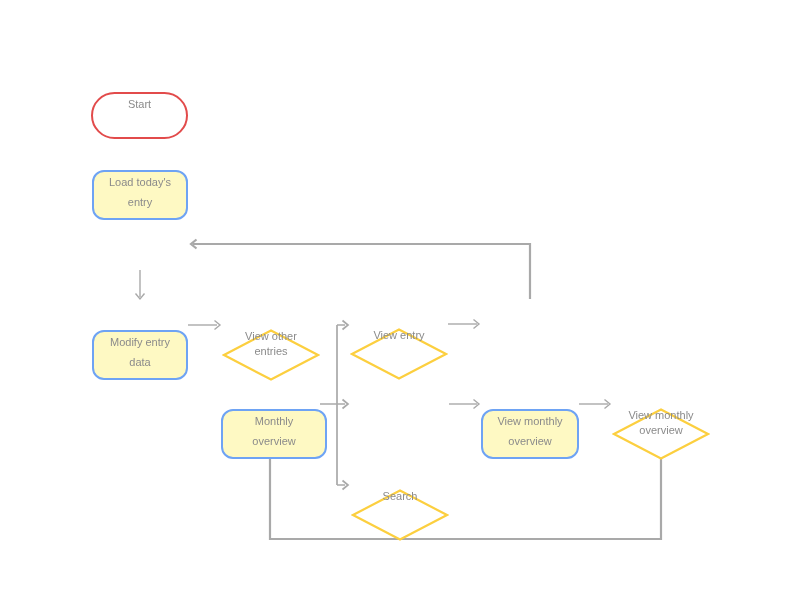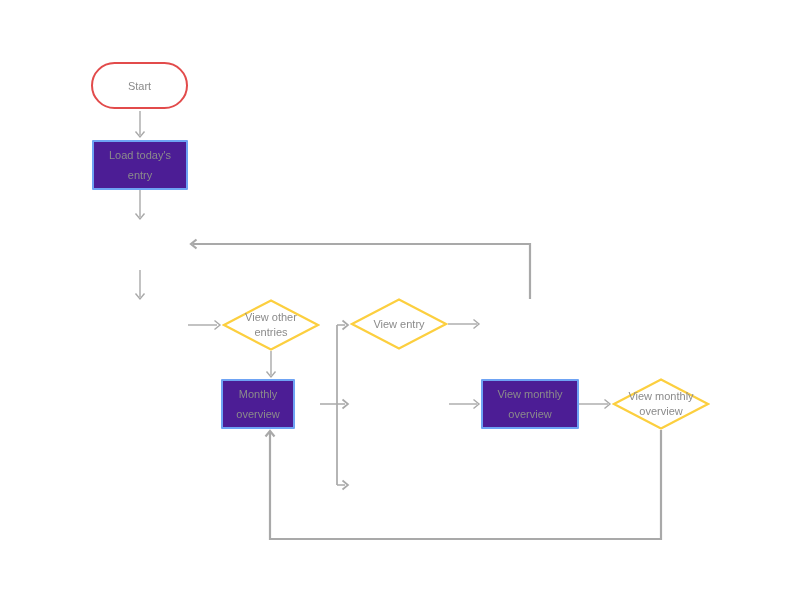--- a/index.html
+++ b/index.html
@@ -12,30 +12,30 @@
   }
   .canvas{position:absolute;left:0;top:0;width:800px;height:600px;}
   svg.connectors{position:absolute;left:0;top:0;}
   svg.connectors path, svg.connectors polyline{
     fill:none;stroke:var(--connector,#a9a9a9);
   }
   .thin path,.thin polyline{stroke-width:1.4;}
   .mid path,.mid polyline{stroke-width:1.7;}
   .loop path,.loop polyline{stroke-width:2.2;}
   .node{
-    position:absolute;display:flex;align-items:center;justify-content:center;
-    box-sizing:border-box;background:transparent;
+    position:absolute;display:flex;align-items:flex-start;justify-content:center;
+    box-sizing:border-box;background:transparent;margin-top:30px;
   }
   .node .label{
     position:relative;z-index:2;text-align:center;
     font-size:11px;color:var(--text,#8b8b8b);
   }
   .process{
-    background:#4c1d95;border:2px solid var(--process_border,#6ea3f4);
-    border-radius:1px;
+    background:#fef9c3;border:2px solid var(--process_border,#6ea3f4);
+    border-radius:12px;
   }
   .process .label{line-height:20px;}
   .terminator{
     background:#ffffff;border:2.5px solid var(--terminator_border,#e24b4b);
     border-radius:24px;
   }
   .terminator .label{line-height:20px;}
   .decision{background:transparent;border:none;}
   .decision .label{line-height:15px;}
   .decision svg.diamond{position:absolute;left:0;top:0;z-index:1;}
@@ -100,46 +100,55 @@
 
   <div class="node terminator" style="left:91px;top:62px;width:97px;height:47px">
     <div class="label" style="width:80px">Start</div>
   </div>
 
   <div class="node process" style="left:92px;top:140px;width:96px;height:50px">
     <div class="label" style="width:80px">Load today's entry</div>
   </div>
 
 
+  <div class="node process" style="left:92px;top:300px;width:96px;height:50px">
+    <div class="label" style="width:80px">Modify entry data</div>
+  </div>
 
   <div class="node decision" style="left:350px;top:298px;width:98px;height:52px">
     <svg class="diamond" width="98" height="52" viewBox="0 0 98 52" xmlns="http://www.w3.org/2000/svg">
       <polygon points="49,1.5 96,26 49,50.5 2,26"></polygon>
     </svg>
     <div class="label" style="width:72px">View entry</div>
   </div>
 
   <div class="node decision" style="left:222px;top:299px;width:98px;height:52px">
     <svg class="diamond" width="98" height="52" viewBox="0 0 98 52" xmlns="http://www.w3.org/2000/svg">
       <polygon points="49,1.5 96,26 49,50.5 2,26"></polygon>
     </svg>
     <div class="label" style="width:64px">View other entries</div>
   </div>
 
 
-  <div class="node process" style="left:221px;top:379px;width:74px;height:50px">
+  <div class="node process" style="left:221px;top:379px;width:106px;height:50px">
     <div class="label" style="width:60px">Monthly overview</div>
   </div>
 
 
   <div class="node process" style="left:481px;top:379px;width:98px;height:50px">
     <div class="label" style="width:80px">View monthly overview</div>
   </div>
 
   <div class="node decision" style="left:612px;top:378px;width:98px;height:52px">
     <svg class="diamond" width="98" height="52" viewBox="0 0 98 52" xmlns="http://www.w3.org/2000/svg">
       <polygon points="49,1.5 96,26 49,50.5 2,26"></polygon>
     </svg>
     <div class="label" style="width:76px">View monthly overview</div>
   </div>
 
+  <div class="node decision" style="left:351px;top:459px;width:98px;height:52px">
+    <svg class="diamond" width="98" height="52" viewBox="0 0 98 52" xmlns="http://www.w3.org/2000/svg">
+      <polygon points="49,1.5 96,26 49,50.5 2,26"></polygon>
+    </svg>
+    <div class="label" style="width:72px">Search</div>
+  </div>
 
 </div>
 
 </body></html>

